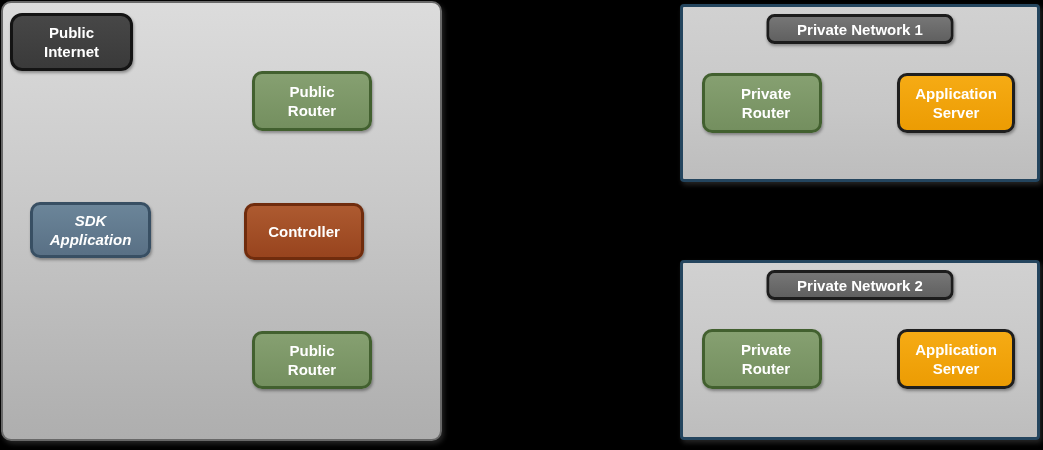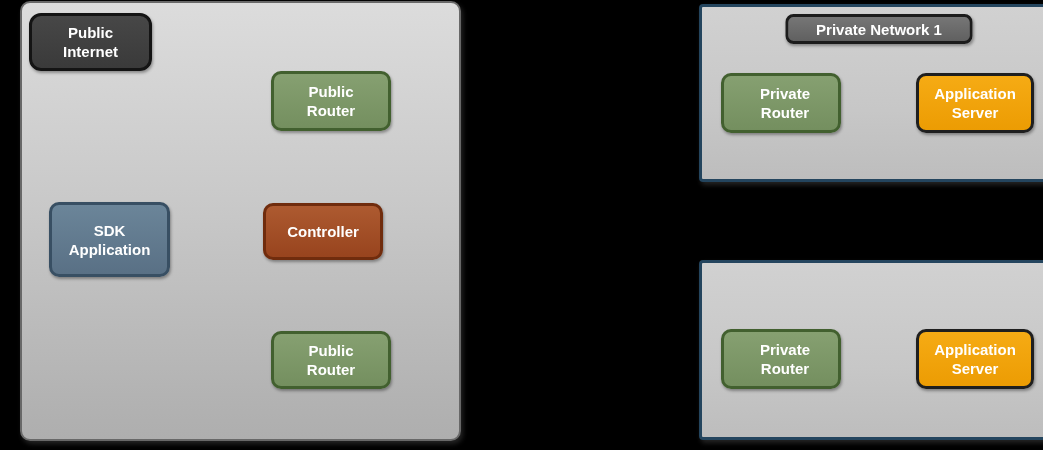--- a/index.html
+++ b/index.html
@@ -11,21 +11,20 @@
     position: relative;
     width: 1043px;
     height: 450px;
     background: #000;
     overflow: hidden;
     font-family: "Liberation Sans", sans-serif;
   }
   .container {
     position: absolute;
     box-sizing: border-box;
-    margin-left: 19px;
   }
   .public-cloud {
     left: 1px; top: 1px;
     width: 441px; height: 440px;
     border: 2px solid #686868;
     border-radius: 10px;
     background: linear-gradient(180deg, #dcdcdc 0%, #c9c9c9 45%, #aeaeae 100%);
     box-shadow: 2px 3px 5px rgba(60,60,60,0.6);
   }
   .network {
@@ -90,21 +89,21 @@
     font-size: 15px;
     background: linear-gradient(180deg, #767676 0%, #606060 100%);
     border: 3px solid #1c1c1c;
     border-radius: 8px;
     box-shadow: 1px 2px 3px rgba(0,0,0,0.35);
   }
 
   
   .pos-public-internet   { left: 7px;   top: 10px;  width: 123px; height: 58px; }
   .pos-public-router-top { left: 249px; top: 68px;  width: 120px; height: 60px; }
-  .pos-sdk-application   { left: 27px;  top: 199px; width: 121px; height: 75px; }
+  .pos-sdk-application   { left: 27px;  top: 199px; width: 121px; height: 56px; font-style: italic; }
   .pos-controller        { left: 241px; top: 200px; width: 120px; height: 57px; }
   .pos-public-router-bot { left: 249px; top: 328px; width: 120px; height: 58px; }
 
   
   .pos-private-router    { left: 19px;  top: 66px;  width: 120px; height: 60px; padding-left: 8px; }
   .pos-app-server        { left: 214px; top: 66px;  width: 118px; height: 60px; }
 </style>
 </head>
 <body>
 
@@ -124,19 +123,20 @@
 
   <div class="container network network-1">
     <div class="net-title">Private Network 1</div>
     <div class="node node-green pos-private-router">Private
 Router</div>
     <div class="node node-orange pos-app-server">Application
 Server</div>
   </div>
 
   <div class="container network network-2">
+    <div class="net-title">Private Network 2</div>
     <div class="node node-green pos-private-router">Private
 Router</div>
     <div class="node node-orange pos-app-server">Application
 Server</div>
   </div>
 
 </div>
 
 </body></html>

